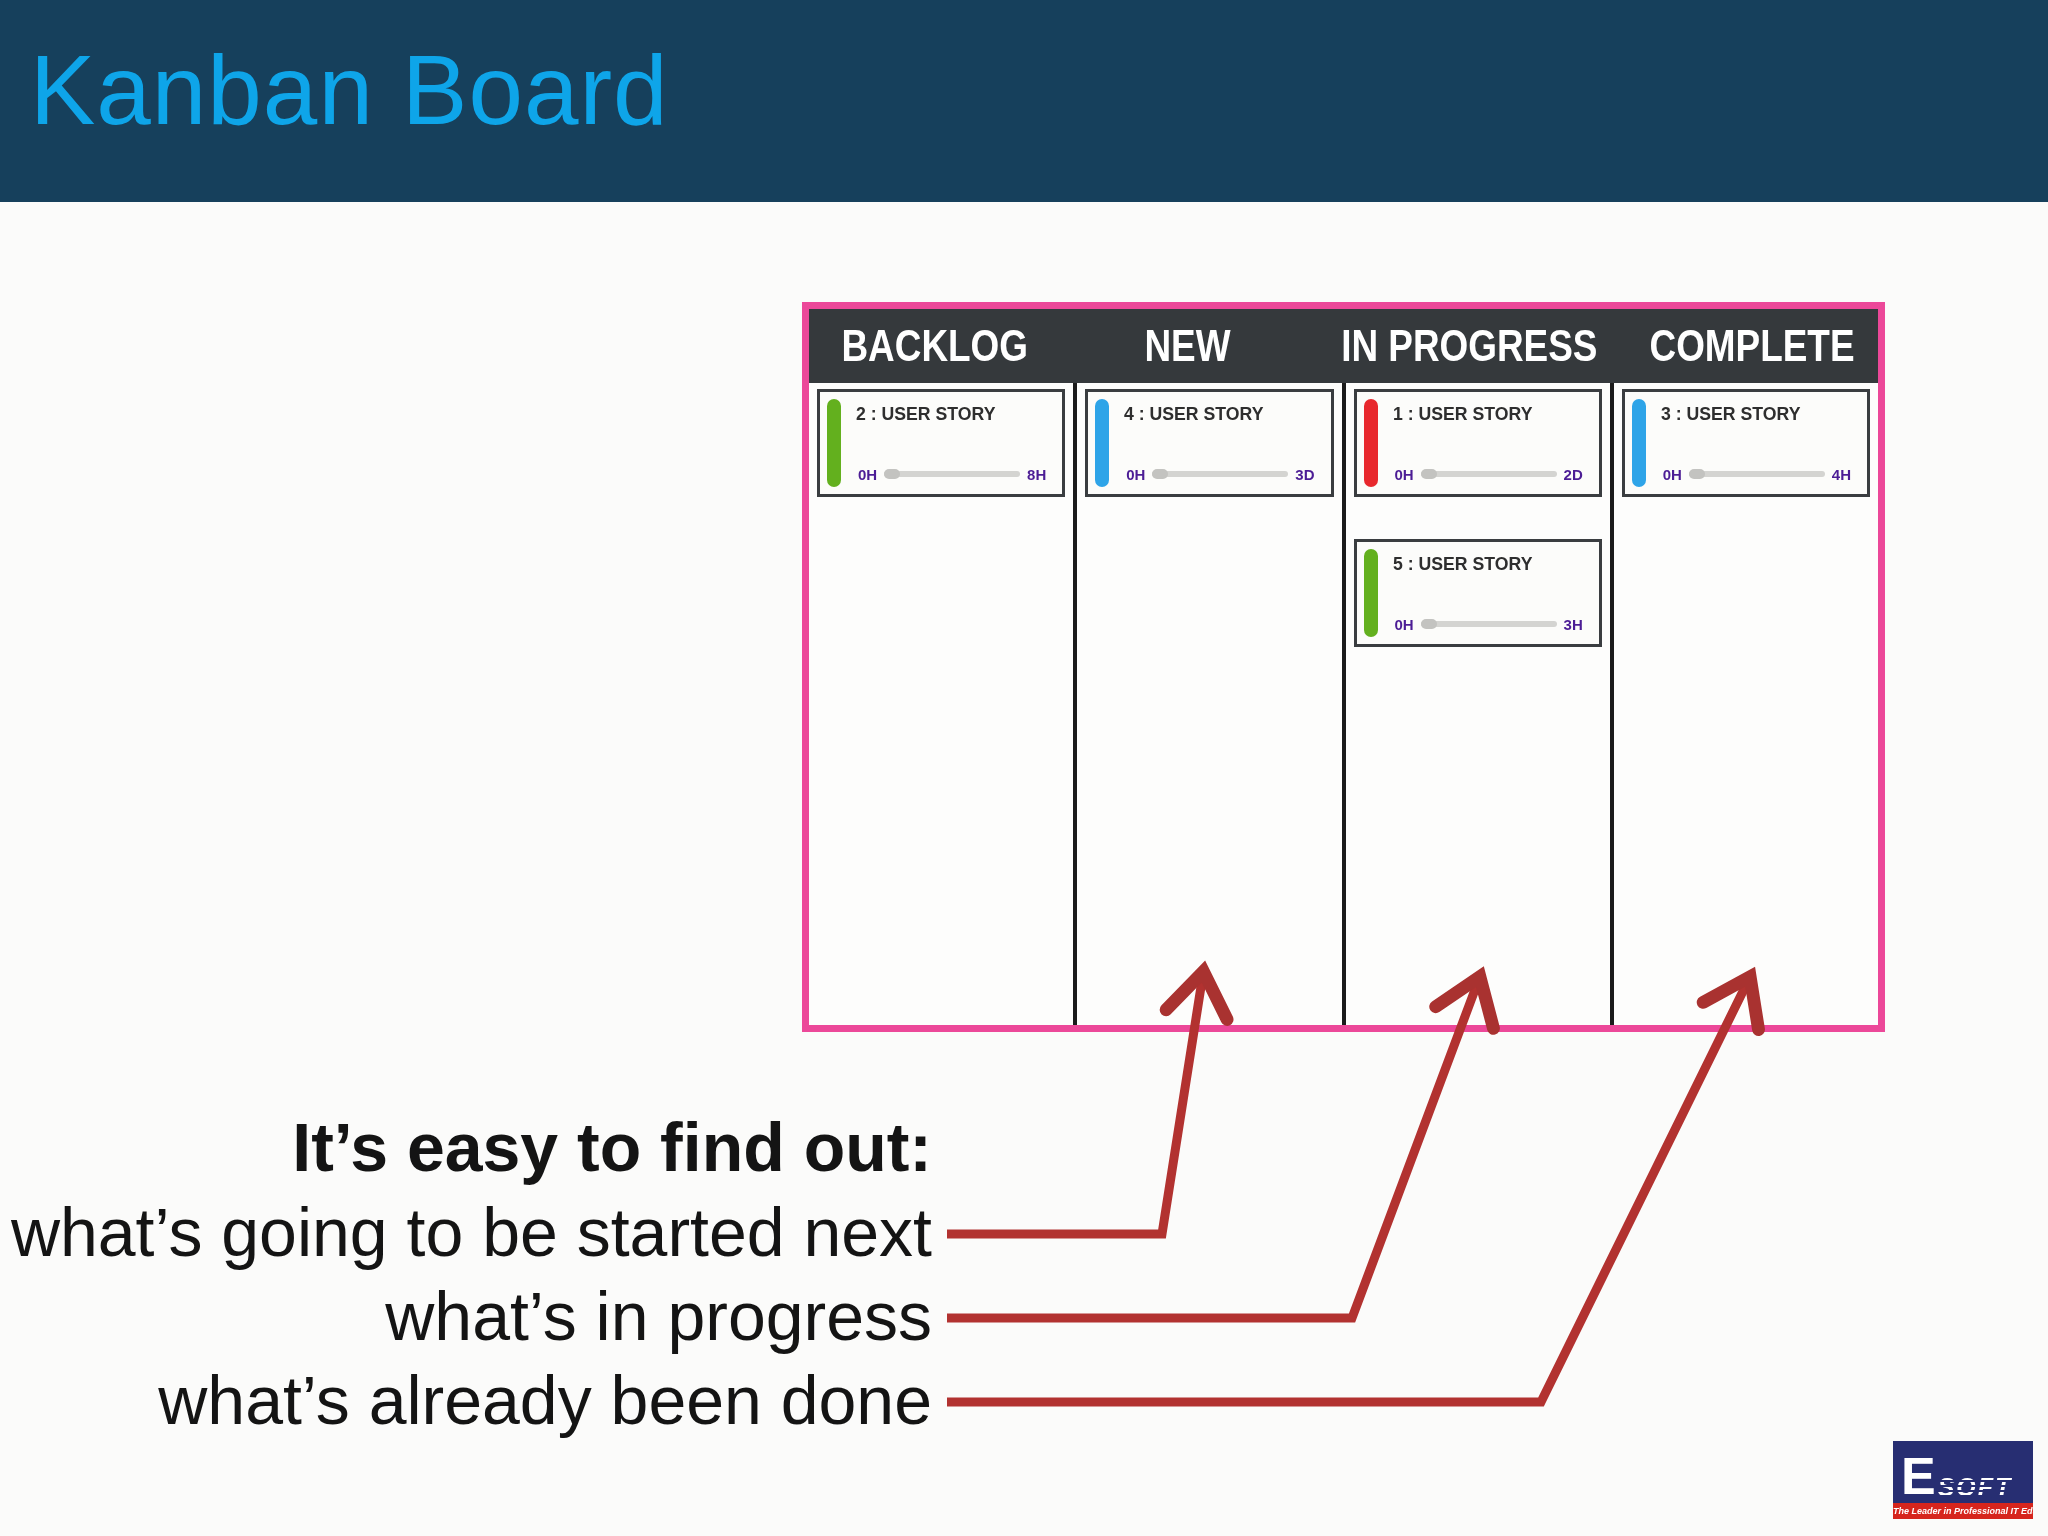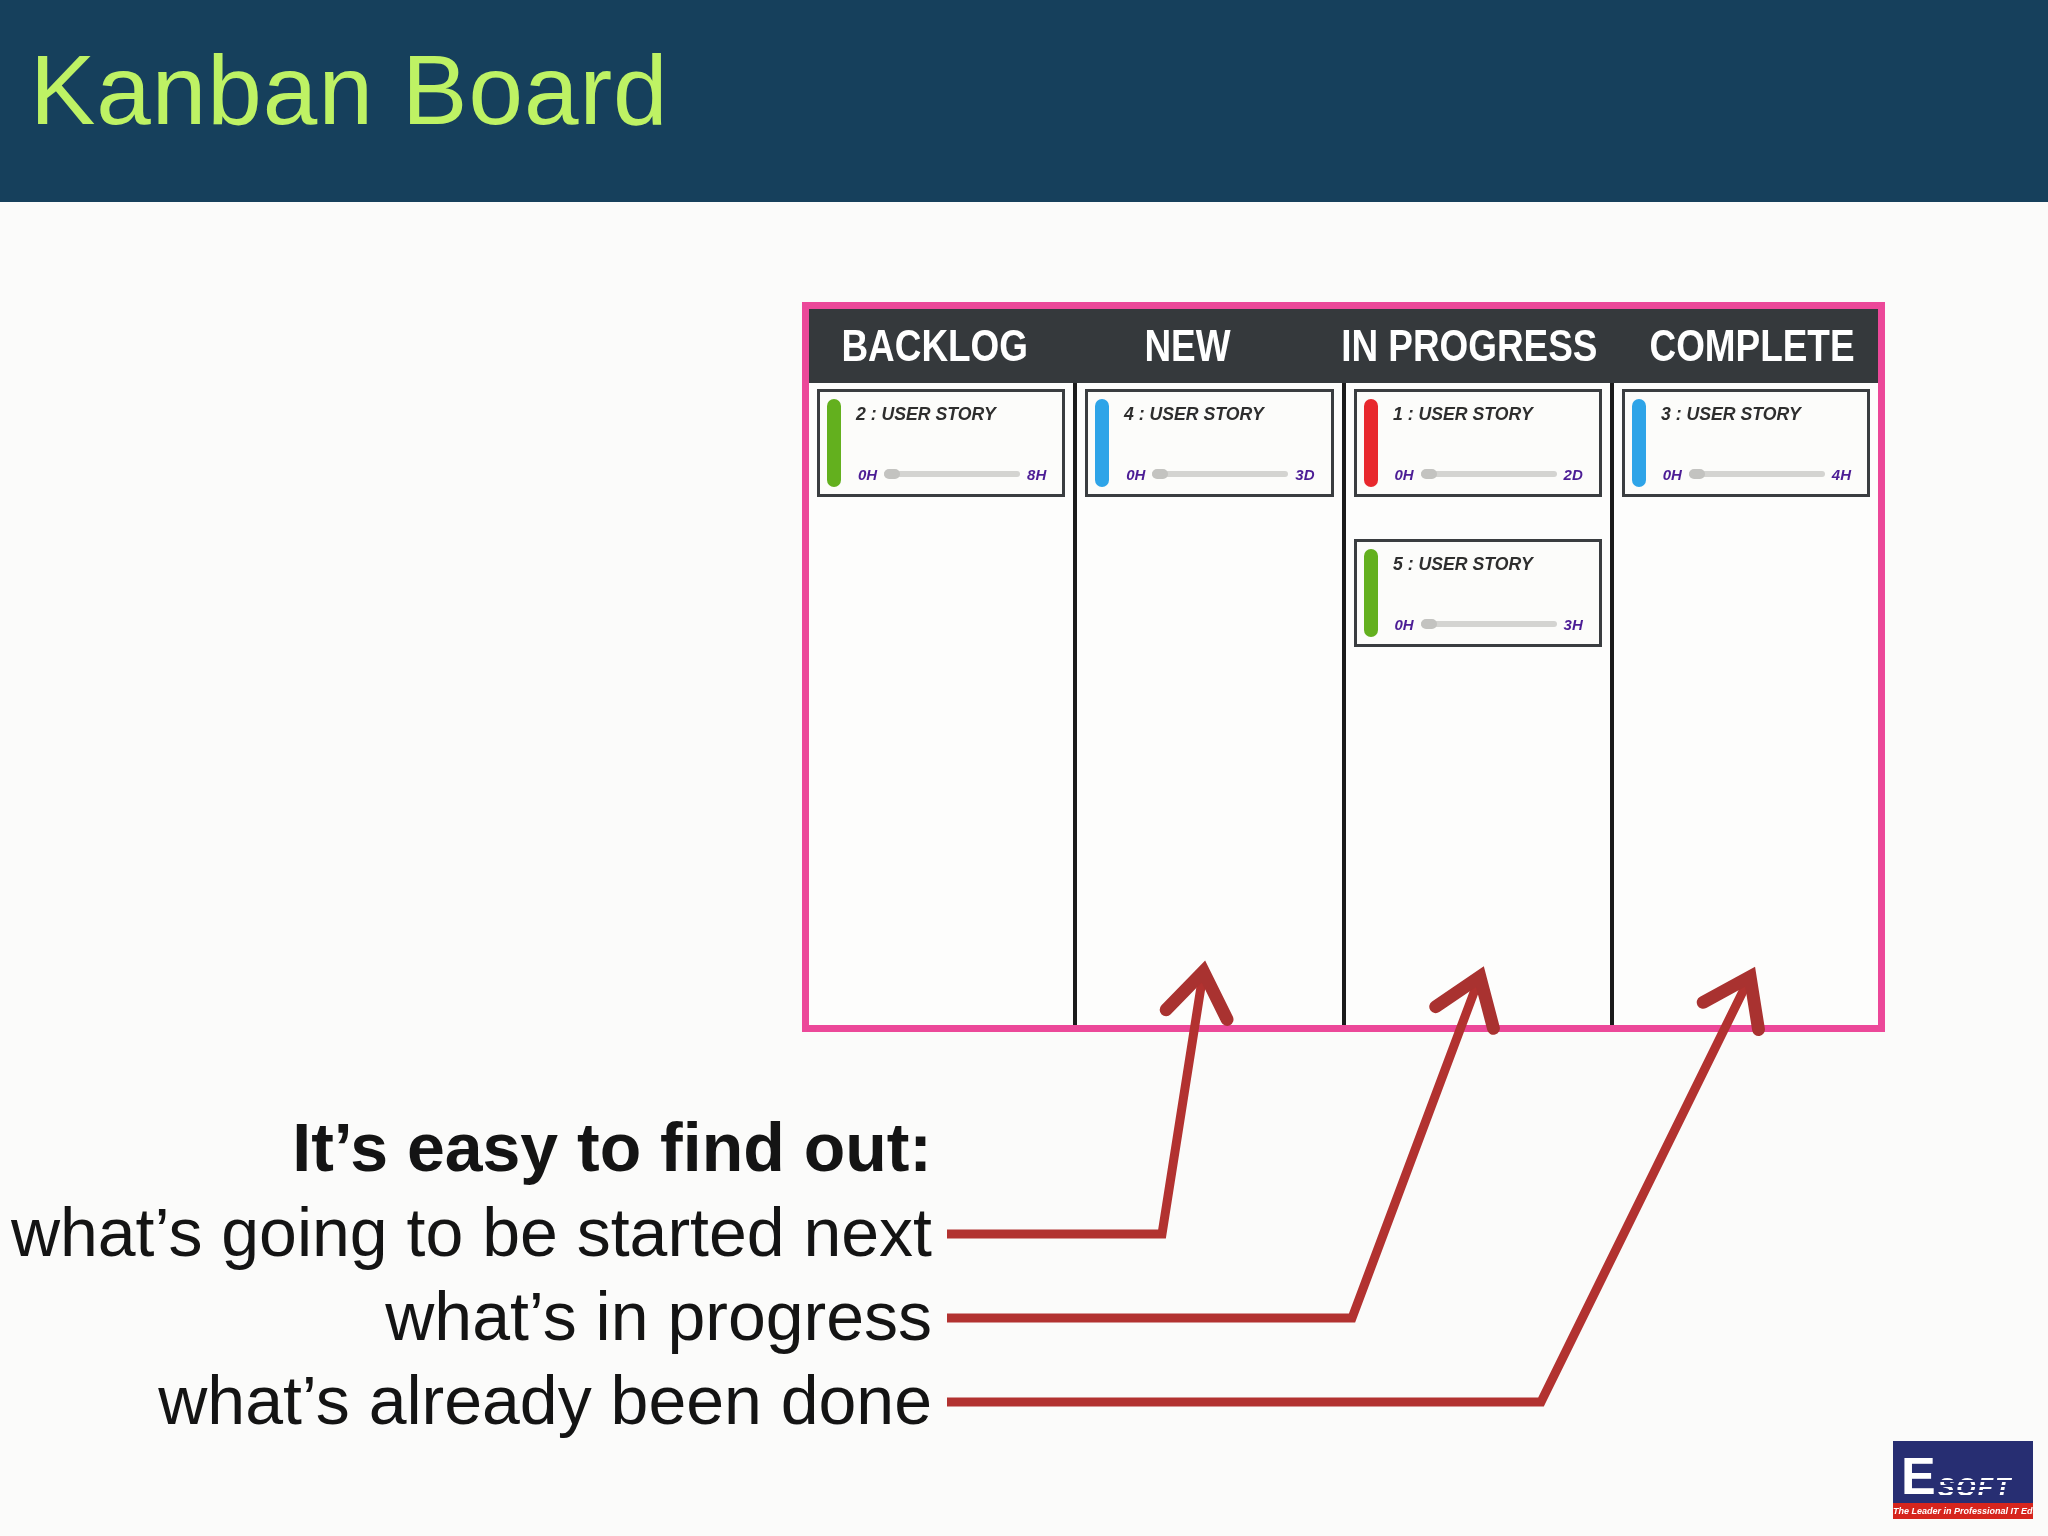--- a/index.html
+++ b/index.html
@@ -11,39 +11,39 @@
     overflow:hidden;
   }
 
   
   .slide-header {
     position:absolute; left:0; top:0; width:2048px; height:202px;
     background:#16405c;
   }
   .slide-title {
     position:absolute; left:30px; top:34px;
-    font-size:98px; font-weight:400; color:#bef264; letter-spacing:1px;
+    font-size:98px; font-weight:400; color:#0ea5e9; letter-spacing:1px;
   }
 
   
   .board {
     position:absolute; left:802px; top:302px; width:1083px; height:730px;
     background:#ffffff; border:7px solid #ec4899;
     display:flex; flex-direction:column;
   }
   .board-header { display:flex; height:74px; background:#35393c; flex:0 0 74px; }
   .board-header .hcell {
     flex:1; display:flex; align-items:center; justify-content:center;
   }
   .hcell span {
     color:#ffffff; font-weight:700; font-size:45px; letter-spacing:0;
     transform:scaleX(0.82); transform-origin:center; white-space:nowrap;
   }
   .board-body { display:flex; flex:1; }
-  .bcol { flex:1; background:#fdfdfc; padding:6px 8px 8px 8px;font-style:italic; }
+  .bcol { flex:1; background:#fdfdfc; padding:6px 8px 8px 8px; }
   .bcol.sep { border-right:4px solid #1b1b1b; }
 
   
   .card {
     position:relative; height:108px; background:#fcfcfa;
     border:3px solid #3a3d40; margin-bottom:0;
   }
   .card + .card { margin-top:42px; }
   .card-bar {
     position:absolute; left:7px; top:7px; bottom:7px; width:14px;

